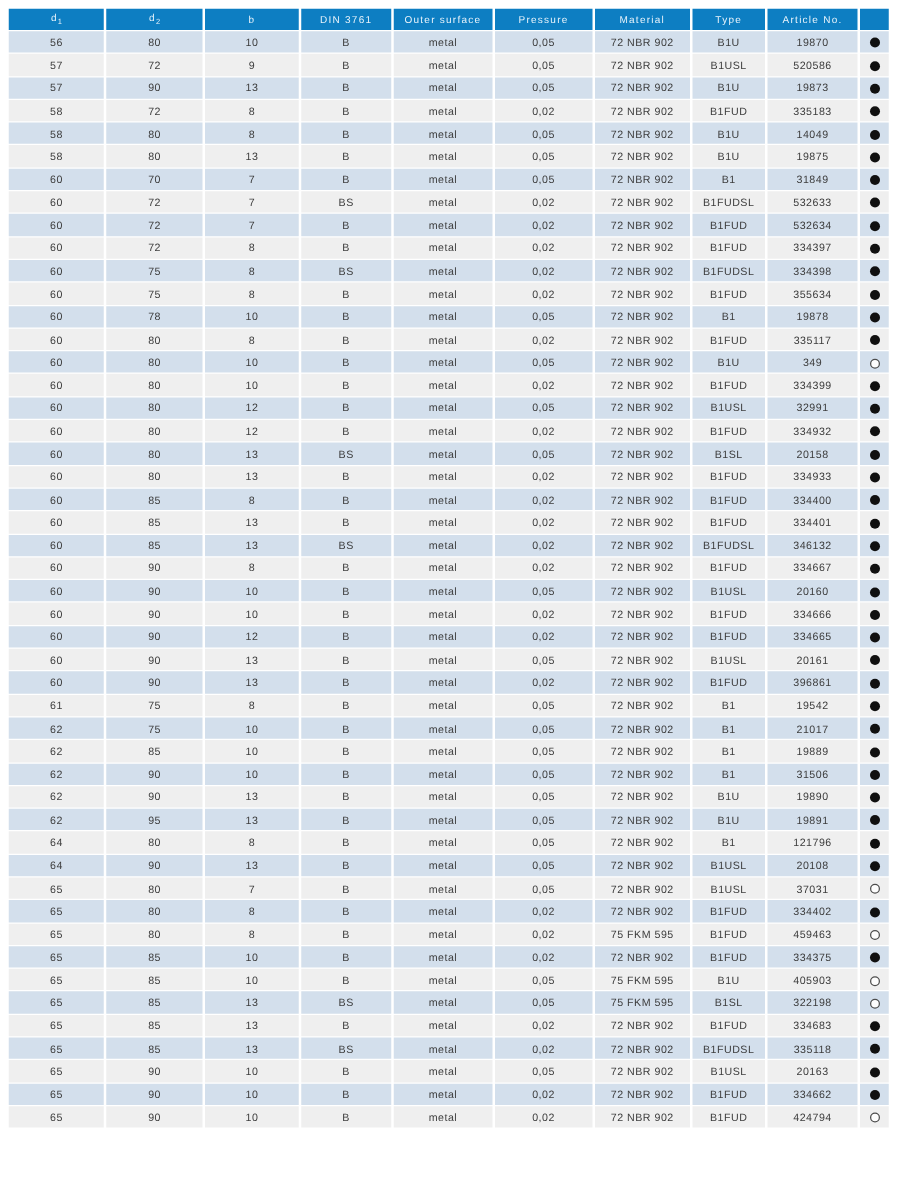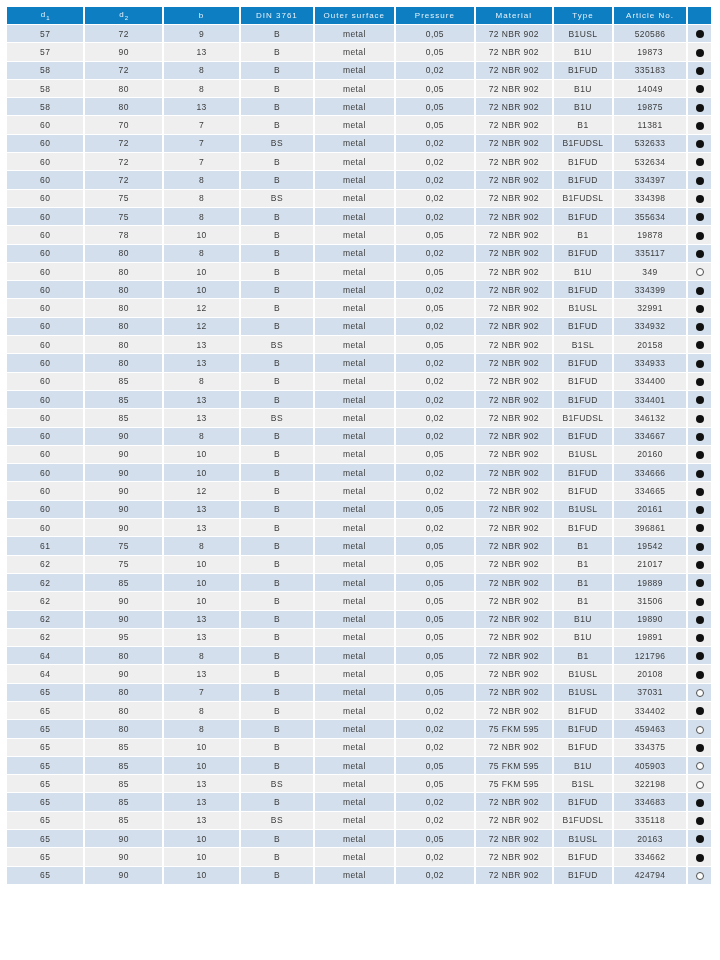--- a/index.html
+++ b/index.html
@@ -93,20 +93,32 @@
           <th>Outer surface</th>
           <th>Pressure</th>
           <th>Material</th>
           <th>Type</th>
           <th>Article No.</th>
           <th></th>
         </tr>
     </thead>
     <tbody>
         <tr>
+          <td>56</td>
+          <td>80</td>
+          <td>10</td>
+          <td>B</td>
+          <td>metal</td>
+          <td>0,05</td>
+          <td>72 NBR 902</td>
+          <td>B1U</td>
+          <td>19870</td>
+          <td><span class="dot filled"></span></td>
+        </tr>
+        <tr>
           <td>57</td>
           <td>72</td>
           <td>9</td>
           <td>B</td>
           <td>metal</td>
           <td>0,05</td>
           <td>72 NBR 902</td>
           <td>B1USL</td>
           <td>520586</td>
           <td><span class="dot filled"></span></td>
@@ -161,21 +173,21 @@
         </tr>
         <tr>
           <td>60</td>
           <td>70</td>
           <td>7</td>
           <td>B</td>
           <td>metal</td>
           <td>0,05</td>
           <td>72 NBR 902</td>
           <td>B1</td>
-          <td>11381</td>
+          <td>31849</td>
           <td><span class="dot filled"></span></td>
         </tr>
         <tr>
           <td>60</td>
           <td>72</td>
           <td>7</td>
           <td>BS</td>
           <td>metal</td>
           <td>0,02</td>
           <td>72 NBR 902</td>

